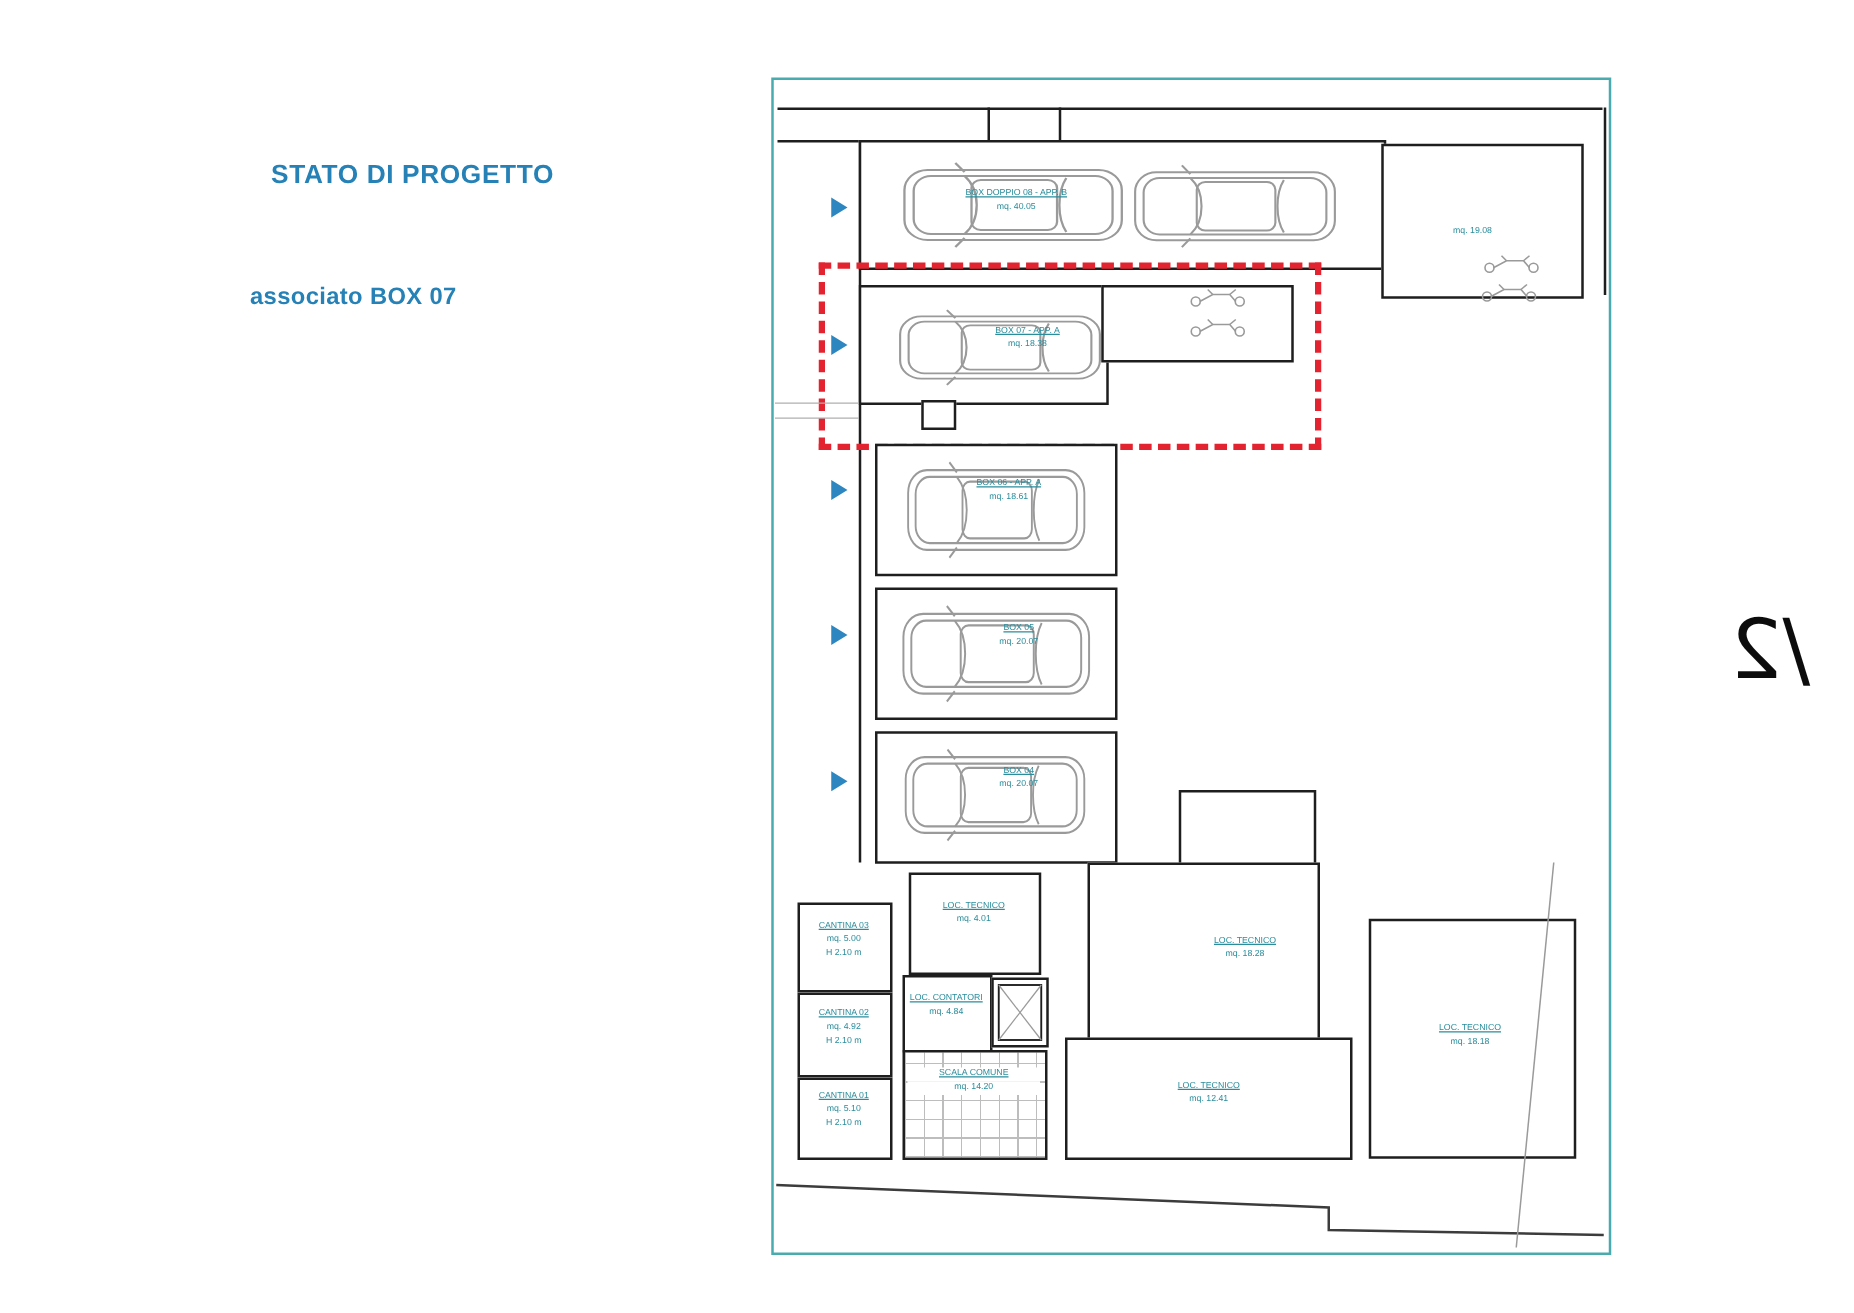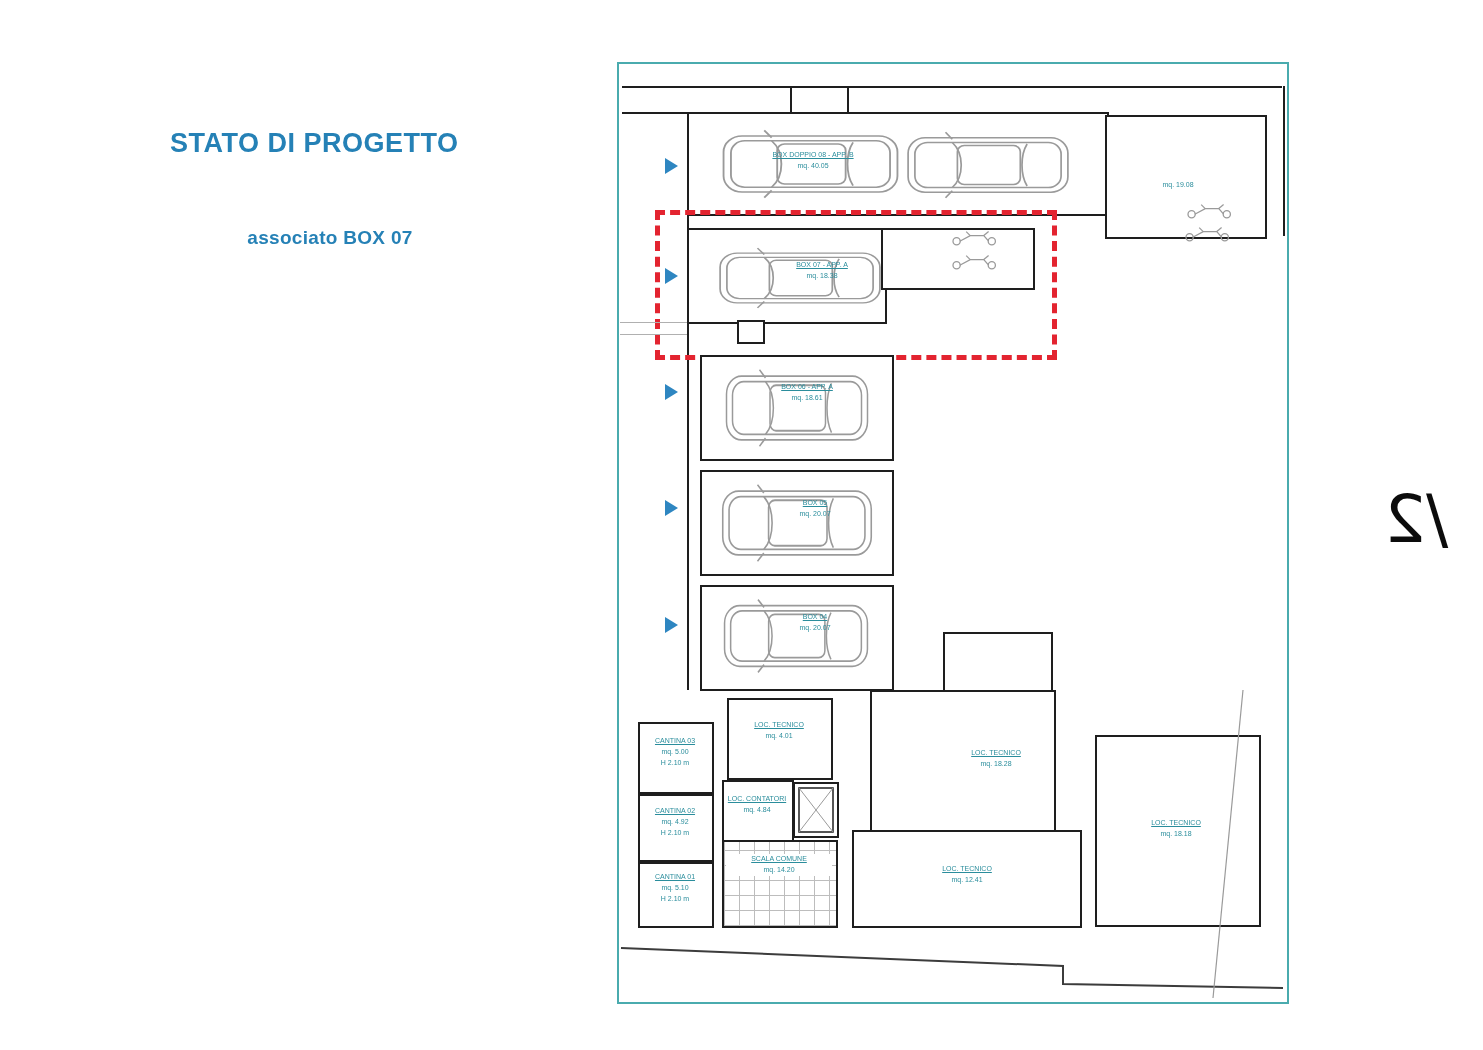--- a/index.html
+++ b/index.html
@@ -3,25 +3,25 @@
 <meta charset="utf-8">
 <style>
   html,body{margin:0;padding:0;background:#ffffff;}
   body{
     position:relative;width:1483px;height:1050px;overflow:hidden;
     font-family:"Liberation Sans",sans-serif;
   }
   .abs{position:absolute;}
   
   .title1{
-    position:absolute;left:170px;top:128px;width:320px;text-align:left;
-    font-size:27px;font-weight:bold;color:#2581b6;letter-spacing:.5px;
+    position:absolute;left:170px;top:128px;width:320px;text-align:center;
+    font-size:21px;font-weight:bold;color:#2581b6;letter-spacing:.5px;
   }
   .title2{
-    position:absolute;left:200px;top:227px;width:260px;text-align:center;
+    position:absolute;left:200px;top:227px;width:260px;
     font-size:19px;font-weight:bold;color:#2581b6;letter-spacing:.3px;
   }
   
   .sheetnum{
     position:absolute;left:1358px;top:472px;width:116px;height:96px;
     font-size:66px;color:#0c0c0c;transform:scaleX(-1);
     font-family:"DejaVu Sans",sans-serif;line-height:96px;text-align:center;
   }
   
   .frame{

